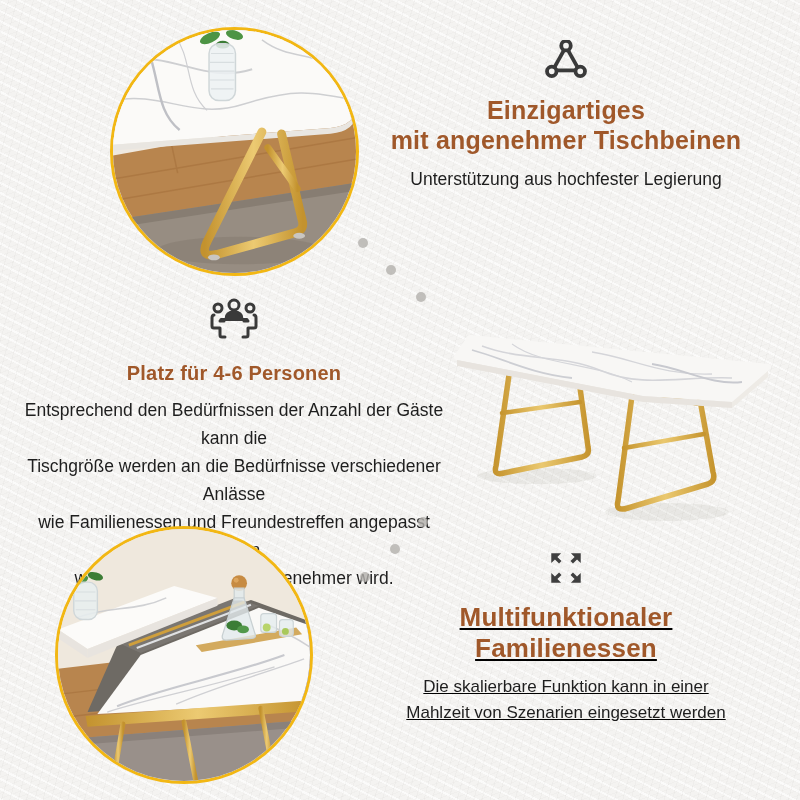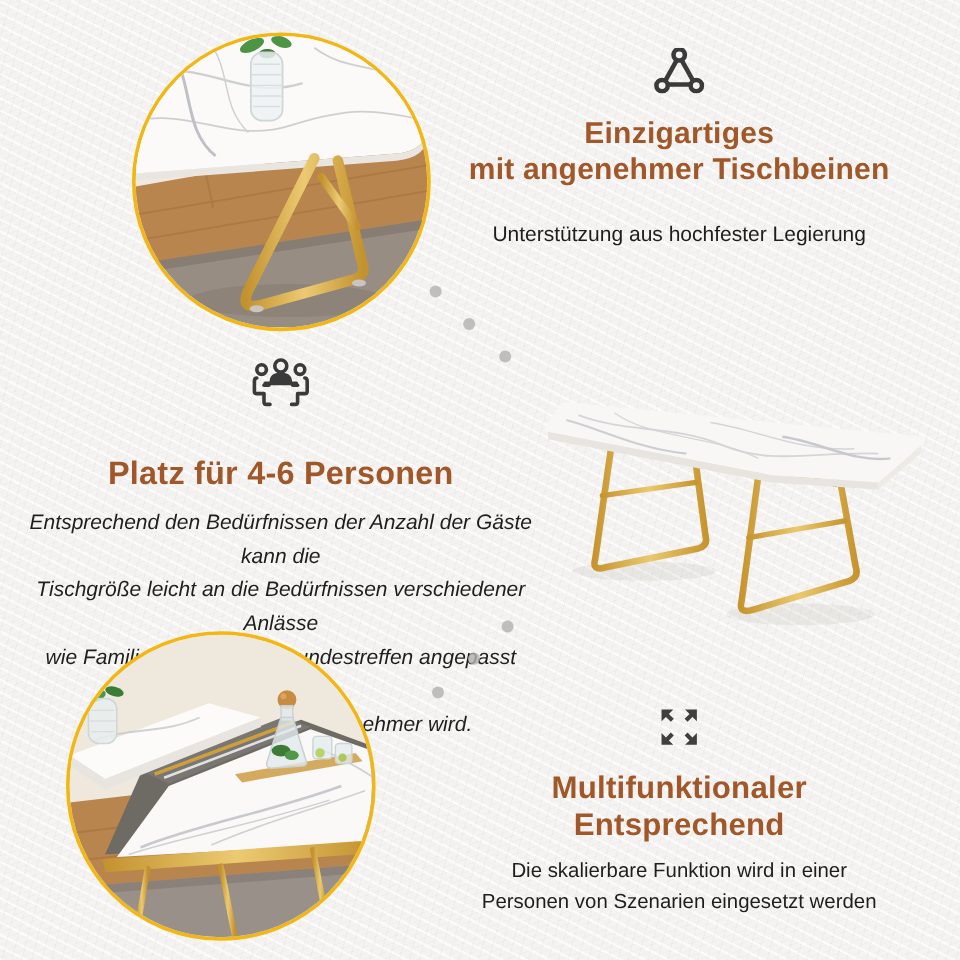--- a/index.html
+++ b/index.html
@@ -24,44 +24,44 @@
   }
   .sec{position:absolute;text-align:center;}
   .icon{display:inline-block;line-height:0;}
   .h-brown{
     font-weight:bold;
     color:var(--heading-color);
     letter-spacing:.2px;
   }
   .h-line{display:block;}
   .marble-title{font-size:25px;line-height:1.2;margin-top:13px;}
-  .marble-sub{font-size:17.5px;color:var(--body-text-color);margin-top:29px;}
-  .seat-title{font-size:27px;line-height:1.2;margin-top:28px;}
-  .seat-body{font-size:17.5px;line-height:28px;color:var(--body-text-color);margin-top:11px;font-style:italic;}
+  .marble-sub{font-size:17.5px;color:var(--body-text-color);margin-top:14px;}
+  .seat-title{font-size:20px;line-height:1.2;margin-top:12px;}
+  .seat-body{font-size:17.5px;line-height:28px;color:var(--body-text-color);margin-top:11px;}
   .tele-title{font-size:26px;line-height:1.18;margin-top:12px;}
   .tele-body{font-size:17px;line-height:26px;color:var(--body-text-color);margin-top:11px;}
   .circle{
     position:absolute;
     border:3px solid var(--circle-border-gold);
     border-radius:50%;
     overflow:hidden;
     background:#efe9e0;
   }
   .circle svg{display:block;width:100%;height:100%;}
   .circle-tl{left:110px;top:27px;width:249px;height:249px;}
   .circle-bl{left:55px;top:526px;width:258px;height:258px;}
   .product{position:absolute;left:432px;top:316px;width:358px;height:218px;}
   .product svg{display:block;width:100%;height:100%;}
   .dot{
     position:absolute;width:10px;height:10px;border-radius:50%;
     background:var(--dot-color);opacity:.8;
   }
   .sec-marble{left:385px;top:40px;width:362px;}
   .sec-seating{left:8px;top:297px;width:452px;}
-  .sec-tele{left:386px;top:588px;width:360px;}
+  .sec-tele{left:386px;top:550px;width:360px;text-decoration:underline;}
 </style>
 </head>
 <body>
 
 <div class="circle circle-tl">
   <svg viewBox="0 0 248 248">
     <defs>
       <linearGradient id="gl1" x1="0" y1="0" x2="1" y2="0">
         <stop offset="0" stop-color="#c3922e"></stop>
         <stop offset="0.5" stop-color="#ecca72"></stop>
@@ -158,21 +158,21 @@
         <path d="M6,18 Q4,18 4,21 L4,29 Q4,31 6,31 L12,31 L12,38 Q12,40 14,40 L17,40"></path>
         <path d="M12,24 L16,24"></path>
         <path d="M46,18 Q48,18 48,21 L48,29 Q48,31 46,31 L40,31 L40,38 Q40,40 38,40 L35,40"></path>
         <path d="M40,24 L36,24"></path>
       </g>
     </svg>
   </span>
   <h2 class="h-brown seat-title">Platz für 4-6 Personen</h2>
   <div class="seat-body">
     <span class="h-line">Entsprechend den Bedürfnissen der Anzahl der Gäste kann die</span>
-    <span class="h-line">Tischgröße leicht an die Bedürfnissen verschiedener Anlässe</span>
+    <span class="h-line">Tischgröße werden an die Bedürfnisse verschiedener Anlässe</span>
     <span class="h-line">wie Familienessen und Freundestreffen angepasst werden,</span>
     <span class="h-line">wodurch jede Mahlzeit angenehmer wird.</span>
   </div>
 </div>
 
 <div class="product">
   <svg viewBox="0 0 358 218">
     <defs>
       <linearGradient id="gl2" x1="0" y1="0" x2="1" y2="0">
         <stop offset="0" stop-color="#c6952f"></stop>
@@ -301,19 +301,19 @@
   <span class="icon">
     <svg width="36" height="36" viewBox="0 0 44 44" fill="#3f3f3f">
       <path d="M4,4 L16,4 L11.5,8.5 L16.5,13.5 L13.5,16.5 L8.5,11.5 L4,16 Z"></path>
       <path d="M40,4 L28,4 L32.5,8.5 L27.5,13.5 L30.5,16.5 L35.5,11.5 L40,16 Z"></path>
       <path d="M4,40 L16,40 L11.5,35.5 L16.5,30.5 L13.5,27.5 L8.5,32.5 L4,28 Z"></path>
       <path d="M40,40 L28,40 L32.5,35.5 L27.5,30.5 L30.5,27.5 L35.5,32.5 L40,28 Z"></path>
     </svg>
   </span>
   <h2 class="h-brown tele-title">
     <span class="h-line">Multifunktionaler</span>
-    <span class="h-line">Entsprechend</span>
+    <span class="h-line">Familienessen</span>
   </h2>
   <div class="tele-body">
-    <span class="h-line">Die skalierbare Funktion wird in einer</span>
-    <span class="h-line">Personen von Szenarien eingesetzt werden</span>
+    <span class="h-line">Die skalierbare Funktion kann in einer</span>
+    <span class="h-line">Mahlzeit von Szenarien eingesetzt werden</span>
   </div>
 </div>
 
 </body></html>

